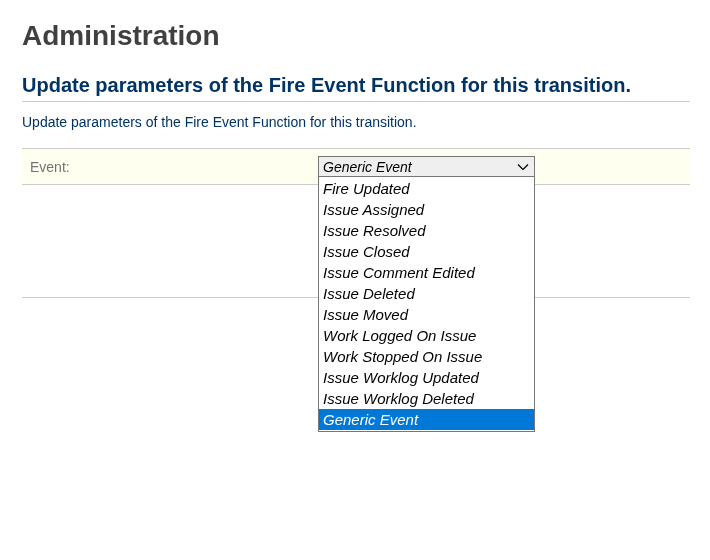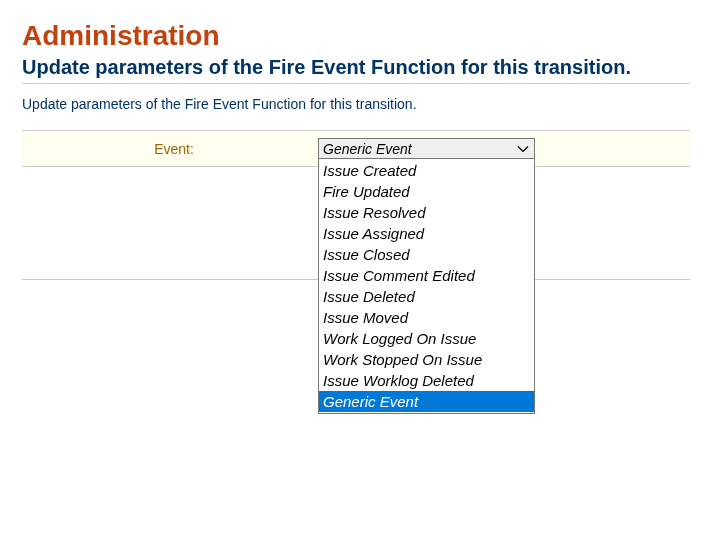--- a/index.html
+++ b/index.html
@@ -13,22 +13,22 @@
       background: #ffffff;
       padding: 20px 20px 20px 22px;
       width: 710px;
       height: 560px;
       color: #172b4d;
     }
     
     .page-title {
       font-size: 28px;
       font-weight: 600;
-      color: #c2410c;
-      margin-bottom: 4px;
+      color: #404040;
+      margin-bottom: 22px;
     }
     
     .section-title {
       font-size: 20px;
       font-weight: 600;
       color: #003366;
       border-bottom: 1px solid #ccc;
       padding-bottom: 4px;
       margin-bottom: 12px;
     }
@@ -50,23 +50,22 @@
       display: flex;
       align-items: center;
       background-color: #fffff0;
       border-top: 1px solid #ccc;
       border-bottom: 1px solid #ccc;
       padding: 7px 8px;
     }
     
     .form-label {
       font-size: 14px;
-      color: #a16207;
+      color: #737373;
       width: 288px;
-      text-align: center;
     }
     
     .select-wrapper {
       position: relative;
       display: inline-block;
       font-style: italic;
     }
     
     .select-display {
       display: inline-flex;
@@ -137,28 +136,28 @@
         <span>Generic Event</span>
         <span class="chevron">
           <svg viewBox="0 0 12 6">
               <path d="M1 0.5 L6 5.5 L11 0.5" stroke="#000" stroke-width="1.2" fill="none"></path>
             </svg>
         </span>
       </div>
       
       <ul class="dropdown-list">
 
-      <li>Issue Created</li>
           <li>Fire Updated</li>
+          <li>Issue Assigned</li>
           <li>Issue Resolved</li>
-          <li>Issue Assigned</li>
           <li>Issue Closed</li>
           <li>Issue Comment Edited</li>
           <li>Issue Deleted</li>
           <li>Issue Moved</li>
           <li>Work Logged On Issue</li>
           <li>Work Stopped On Issue</li>
+          <li>Issue Worklog Updated</li>
           <li>Issue Worklog Deleted</li>
           <li class="selected">Generic Event</li>
         </ul>
     </div>
   </div>
 </div>
 
 </body></html>

